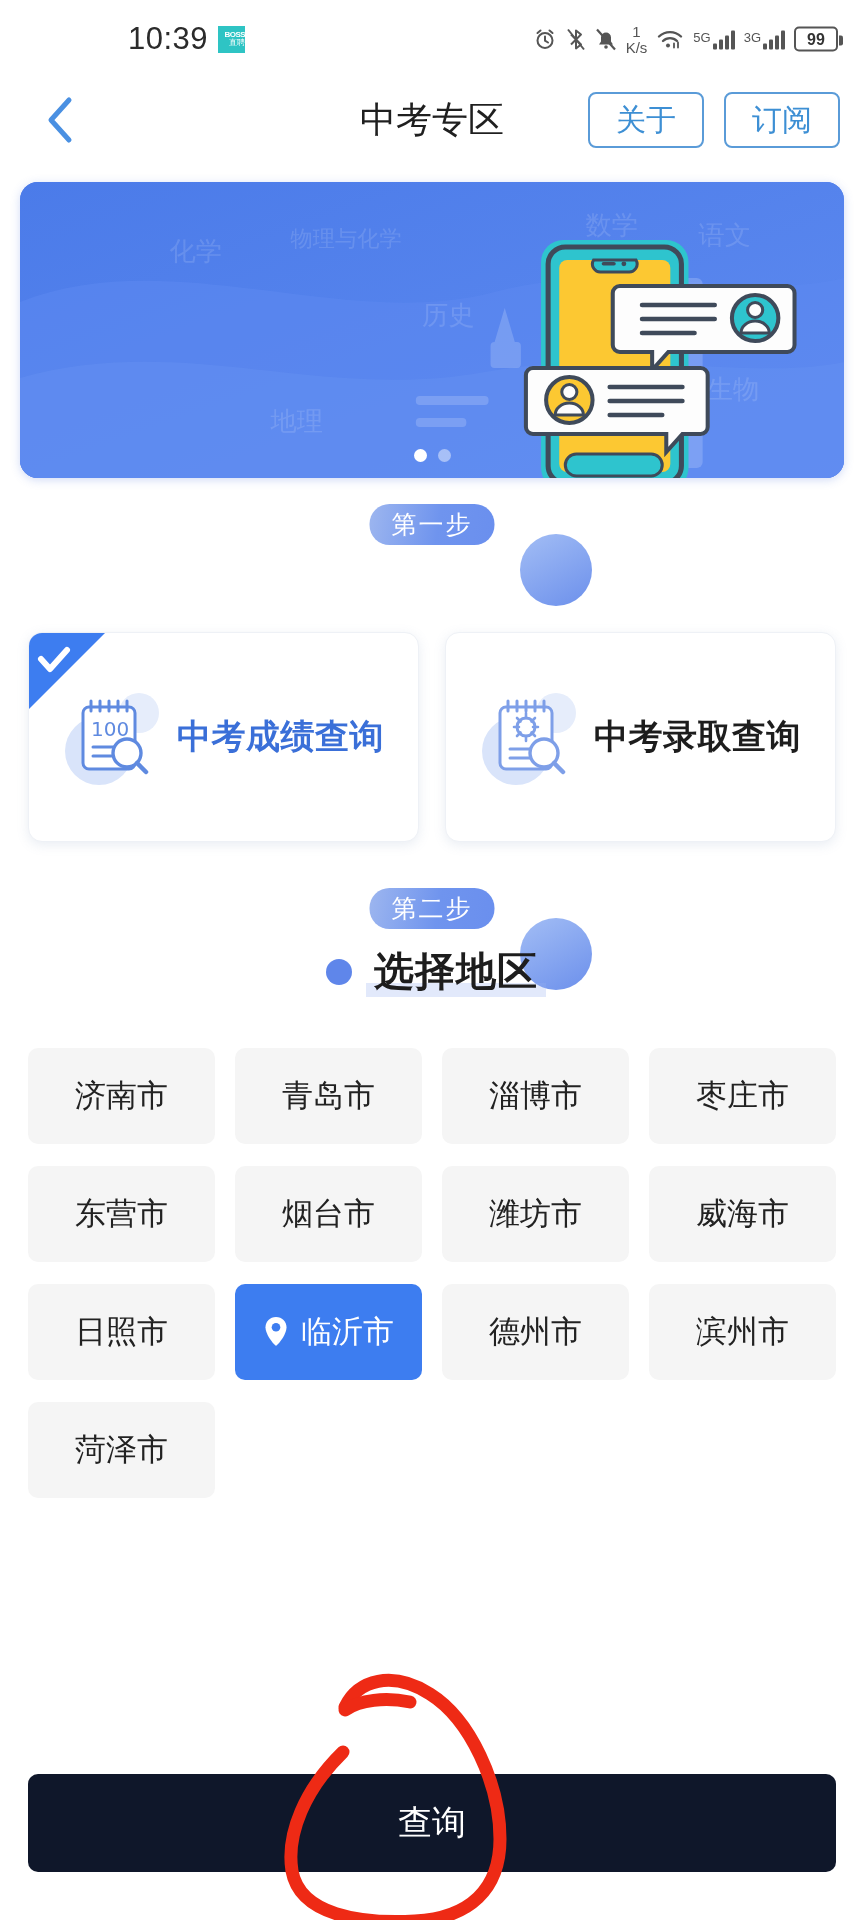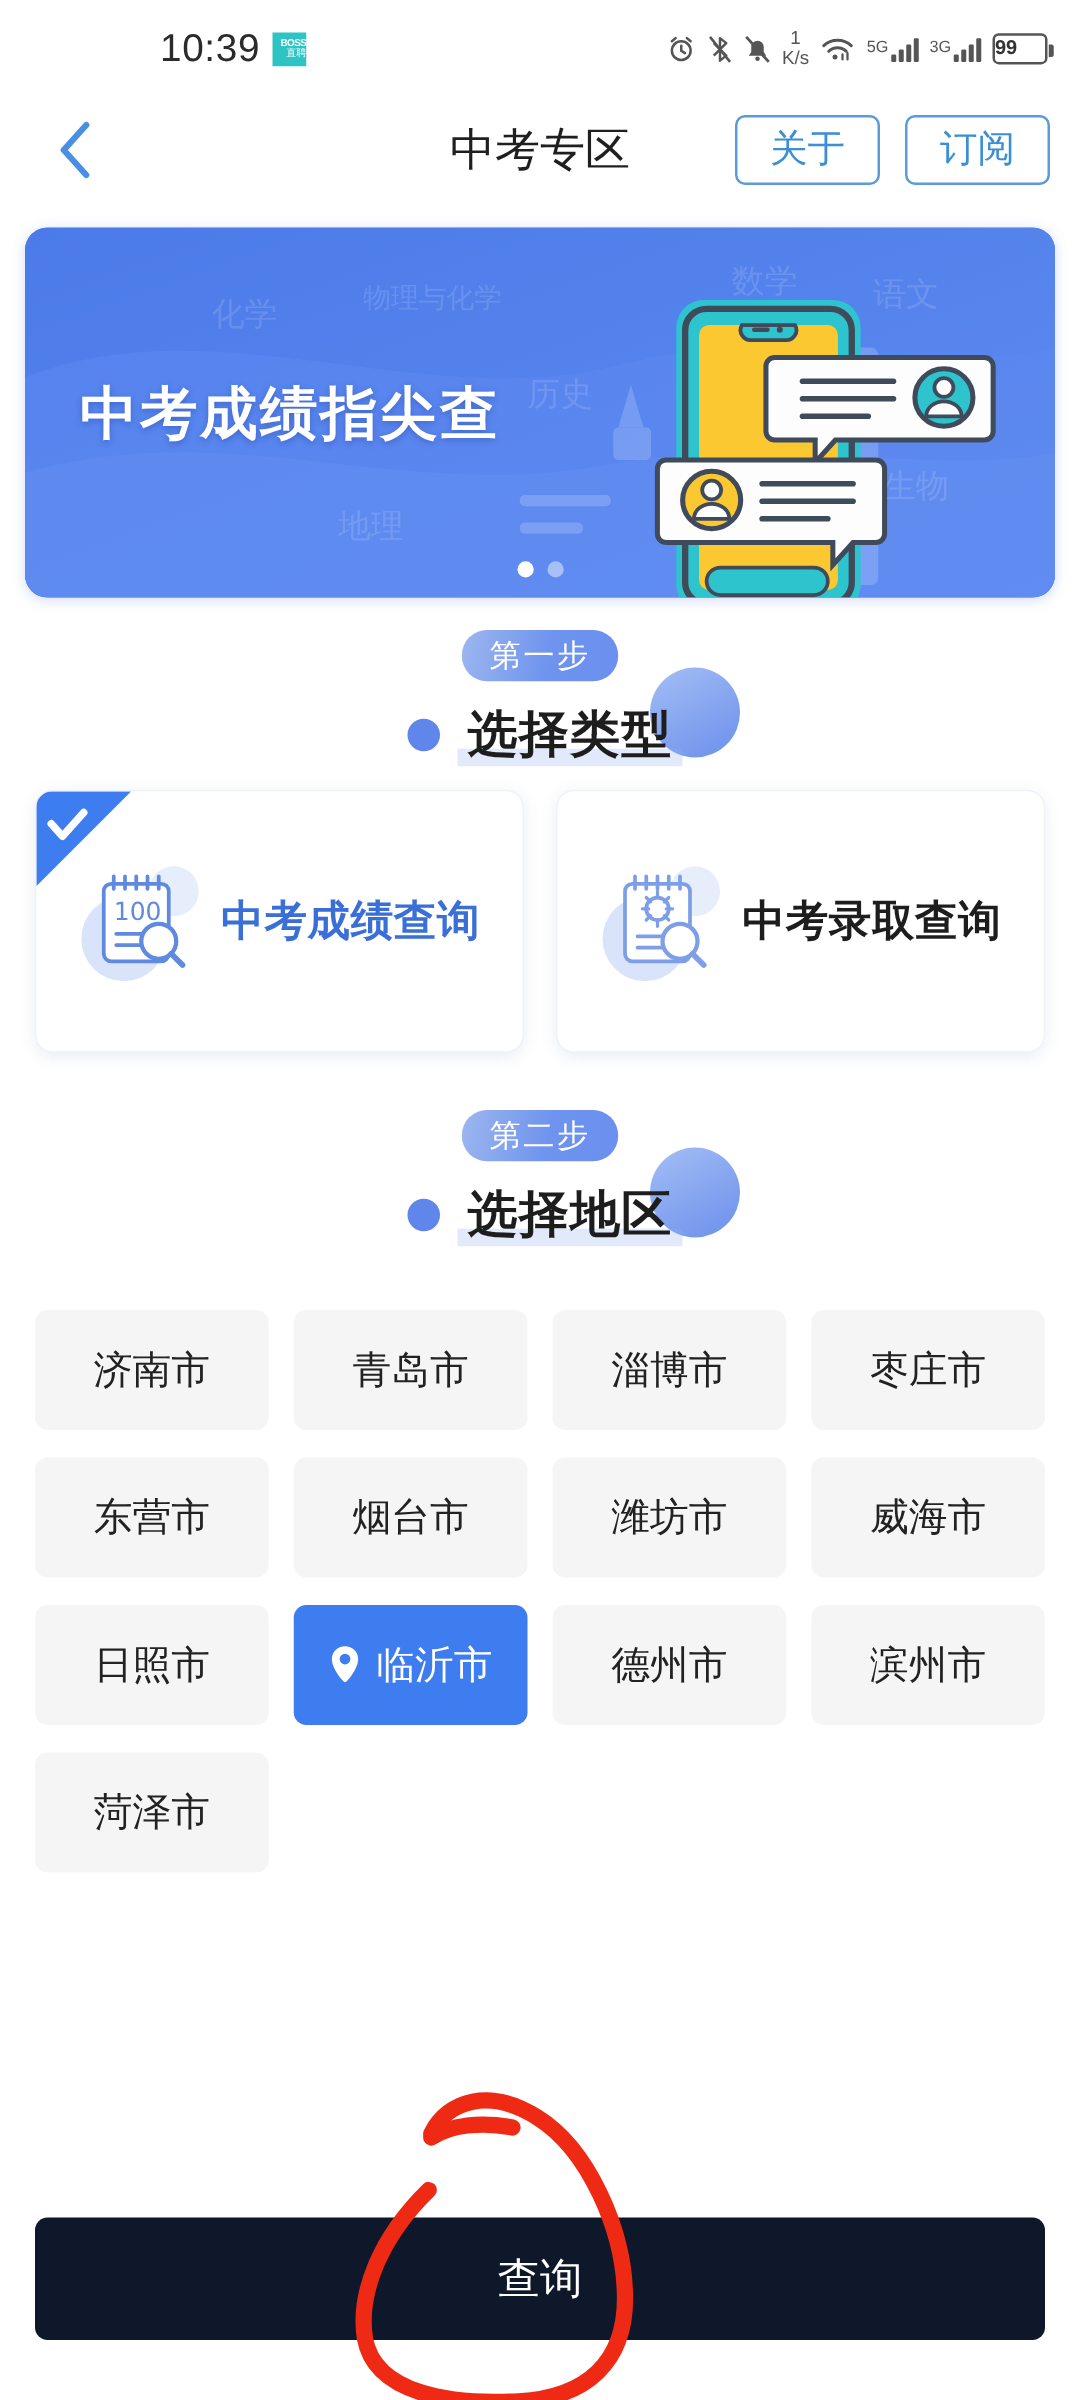--- a/index.html
+++ b/index.html
@@ -41,21 +41,21 @@
   .netspeed .n { font-size: 15px; }
   .netspeed .u { font-size: 15px; margin-top: 1px; }
   .sig-grp { display: flex; align-items: flex-end; gap: 2px; }
   .sig-grp .g { font-size: 13px; color: #555; align-self: flex-start; margin-bottom: 3px; }
   .bars { display: flex; align-items: flex-end; gap: 2px; height: 20px; }
   .bars span { width: 4px; background: #555; border-radius: 1px; }
   .bars span:nth-child(1){height:6px}.bars span:nth-child(2){height:10px}
   .bars span:nth-child(3){height:14px}.bars span:nth-child(4){height:19px}
   .battery {
     width: 44px; height: 25px; border: 2.5px solid #555; border-radius: 5px;
-    display: flex; align-items: center; justify-content: flex-start; position: relative;
+    display: flex; align-items: center; justify-content: center; position: relative;
   }
   .battery::after {
     content: ""; position: absolute; right: -7px; top: 7px;
     width: 4px; height: 10px; background: #555; border-radius: 0 2px 2px 0;
   }
   .battery span { font-size: 16px; color: #333; font-weight: 600; }
 
   
   .navbar {
     height: 84px; display: flex; align-items: center;
@@ -311,35 +311,30 @@
         <circle cx="48" cy="32" r="23" fill="#fcc832" stroke="#3f4a5a" stroke-width="4"></circle>
         <circle cx="48" cy="24" r="7.5" fill="#fdfdfd" stroke="#3f4a5a" stroke-width="3"></circle>
         <path d="M34 47 a14 12 0 0 1 28 0z" fill="#fdfdfd" stroke="#3f4a5a" stroke-width="3"></path>
         <g stroke="#3f4a5a" stroke-width="4.5" stroke-linecap="round">
           <path d="M88 19 h72"></path>
             <path d="M88 33 h72"></path>
             <path d="M88 47 h52"></path>
         </g>
       </g>
     </svg>
-    <div class="banner-title">中考成绩指尖查</div>
     <div class="dots">
       <span class="dot on"></span>
       <span class="dot"></span>
     </div>
   </div>
 </div>
 
 <div class="step">
   <div class="step-bubble"></div>
   <div class="step-badge">第一步</div>
-  <div class="step-row">
-    <span class="step-dot"></span>
-    <span class="step-title">选择类型</span>
-  </div>
 </div>
 
 <div class="cards">
 
   <div class="card">
     <div class="card-corner">
       <svg width="76" height="76" viewBox="0 0 76 76">
         <path d="M0 0 H76 L0 76 Z" fill="#3d7df0"></path>
         <path d="M12 26 l9 10 17 -19" fill="none" stroke="#fff" stroke-width="6" stroke-linecap="round" stroke-linejoin="round"></path>
       </svg>

